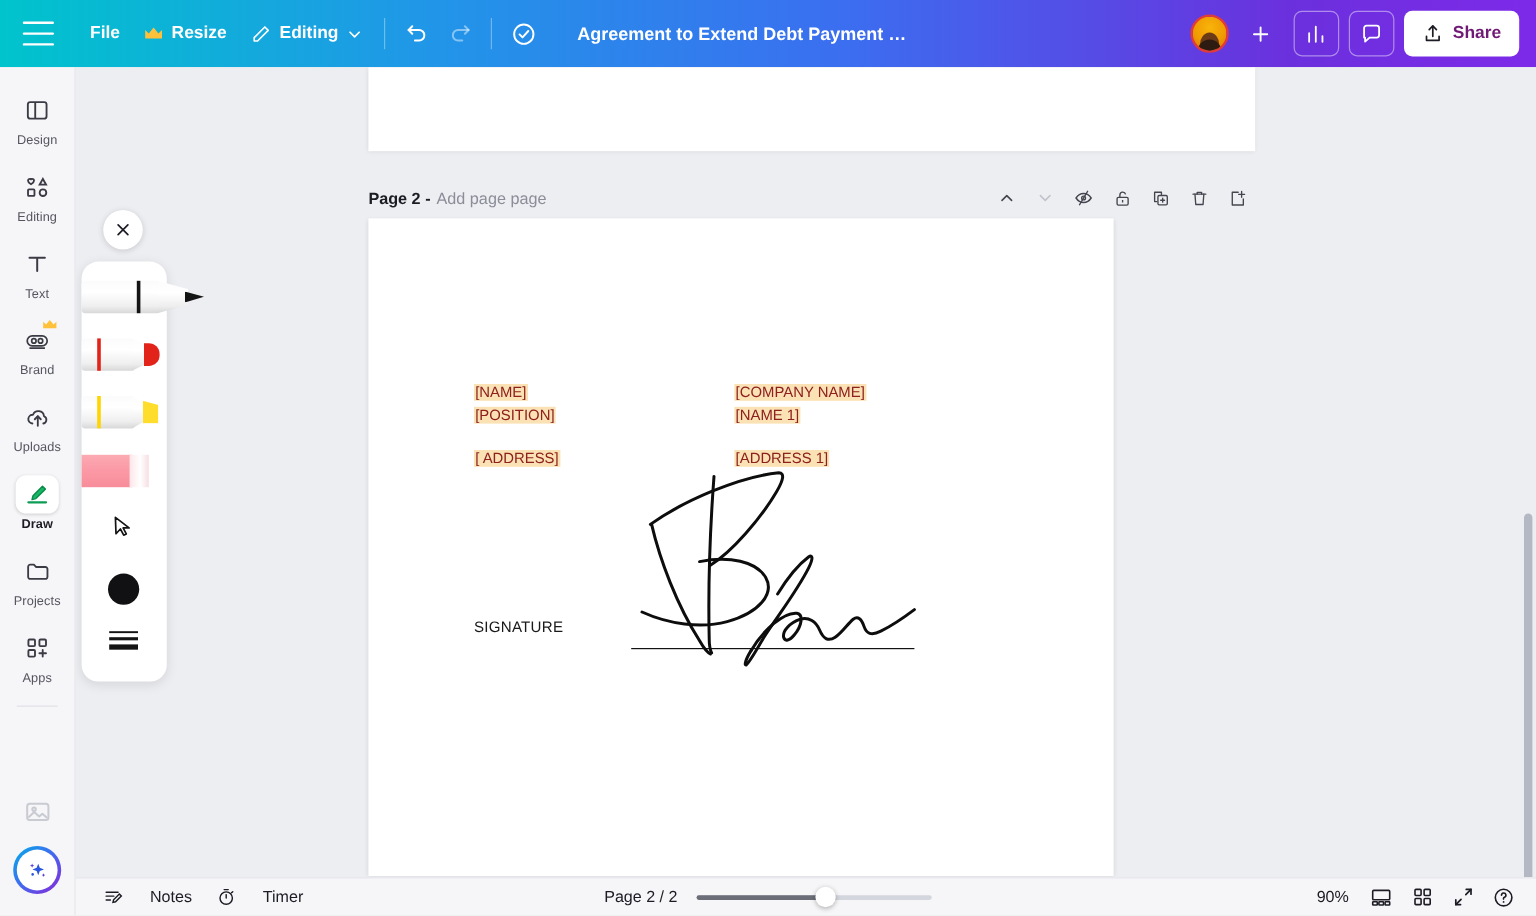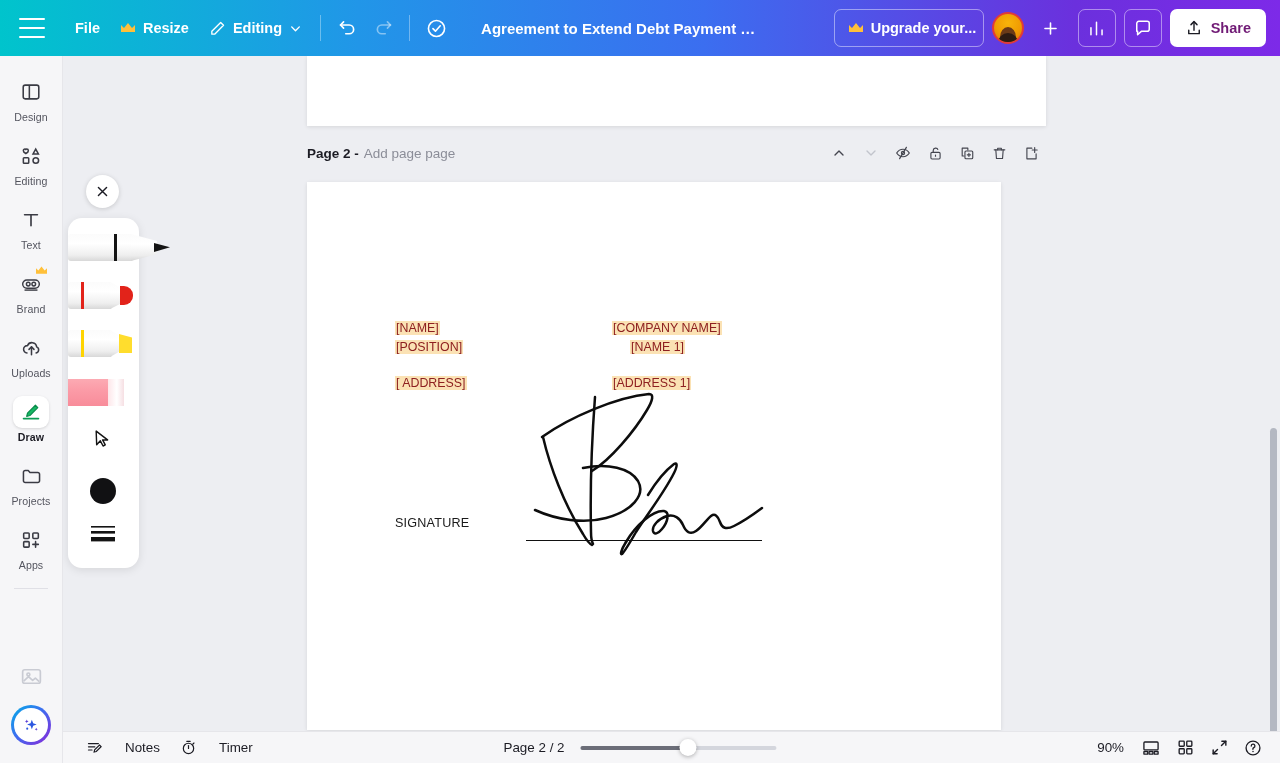--- a/index.html
+++ b/index.html
@@ -110,23 +110,23 @@
   #swatch-color { position: absolute; left: 22px; top: 478px; width: 26px; height: 26px;
     border-radius: 50%; background: #111113; cursor: pointer; }
   #swatch-thick { position: absolute; left: 21px; top: 522px; width: 28px; height: 22px; cursor: pointer; }
   #cursor-tool { position: absolute; left: 24px; top: 428px; width: 22px; height: 24px; cursor: pointer; }
 
   
   #canvas-area { position: absolute; left: 63px; top: 56px; width: 1217px; height: 675px;
     background: #edeef2; overflow: hidden; }
   .page-sheet { position: absolute; background: #fff; box-shadow: 0 1px 4px rgba(0,0,0,0.10); }
   #page1 { left: 244px; top: 0px; width: 739px; height: 70px; }
-  #page2 { left: 244px; top: 126px; width: 694px; height: 548px; }
-
-  #page2-header { position: absolute; left: 244px; top: 84px; width: 739px; height: 26px;
+  #page2 { left: 244px; top: 126px; width: 621px; height: 548px; }
+
+  #page2-header { position: absolute; left: 244px; top: 96px; width: 739px; height: 26px;
     display: flex; align-items: center; }
   #page2-label { font-size: 13.5px; color: #1c1c24; font-weight: 700; cursor: text; }
   #page2-placeholder { font-size: 13.5px; color: #8b8d98; margin-left: 5px; font-weight: 400; cursor: text; }
   #page-tools { margin-left: auto; display: flex; align-items: center; gap: 2px; }
   .ptool { width: 30px; height: 26px; display: flex; align-items: center; justify-content: center;
     border-radius: 5px; cursor: pointer; }
 
   
   .hl { background: #fbe2b4; color: #8e2020; font-family: "Liberation Sans", sans-serif;
     font-size: 12.4px; padding: 0 1px; }
@@ -223,28 +223,20 @@
       <svg width="23" height="23" viewBox="0 0 24 24" fill="none" stroke="#fff" stroke-width="1.7" stroke-linecap="round" stroke-linejoin="round">
         <circle cx="12" cy="12" r="8.4"></circle>
           <path d="M8.3 12.2l2.6 2.6 5-5.6"></path>
       </svg>
     </span>
   </div>
 
   <div id="doc-title">Agreement to Extend Debt Payment Tem...</div>
 
   <div id="topright">
-    <div id="upgrade">
-      <span class="tb-icon">
-        <svg width="16" height="14" viewBox="0 0 16 14">
-            <path d="M1 4l3 3 4-5 4 5 3-3v7H1z" fill="#ffc03a"></path>
-          </svg>
-      </span>
-      <span>Upgrade your...</span>
-    </div>
     <div id="avatar"></div>
     <div class="sq-btn noborder">
       <span>
         <svg width="19" height="19" viewBox="0 0 24 24" fill="none" stroke="#fff" stroke-width="2" stroke-linecap="round">
             <path d="M12 5v14M5 12h14"></path>
           </svg>
       </span>
     </div>
     <div class="sq-btn">
       <span>
@@ -523,21 +515,21 @@
     <span class="doc-text" style="left:88px;top:155px">
       <span class="hl">[POSITION]</span>
     </span>
     <span class="doc-text" style="left:88px;top:191px">
       <span class="hl">[ ADDRESS]</span>
     </span>
 
     <span class="doc-text" style="left:305px;top:136px">
       <span class="hl">[COMPANY NAME]</span>
     </span>
-    <span class="doc-text" style="left:323px;top:155px">
+    <span class="doc-text" style="left:305px;top:155px">
       <span class="hl">[NAME 1]</span>
     </span>
     <span class="doc-text" style="left:305px;top:191px">
       <span class="hl">[ADDRESS 1]</span>
     </span>
 
     <span id="sig-label" style="left:88px;top:334px">SIGNATURE</span>
 
     <div id="sig-line" style="left:219px;top:358px;width:236px"></div>
 

